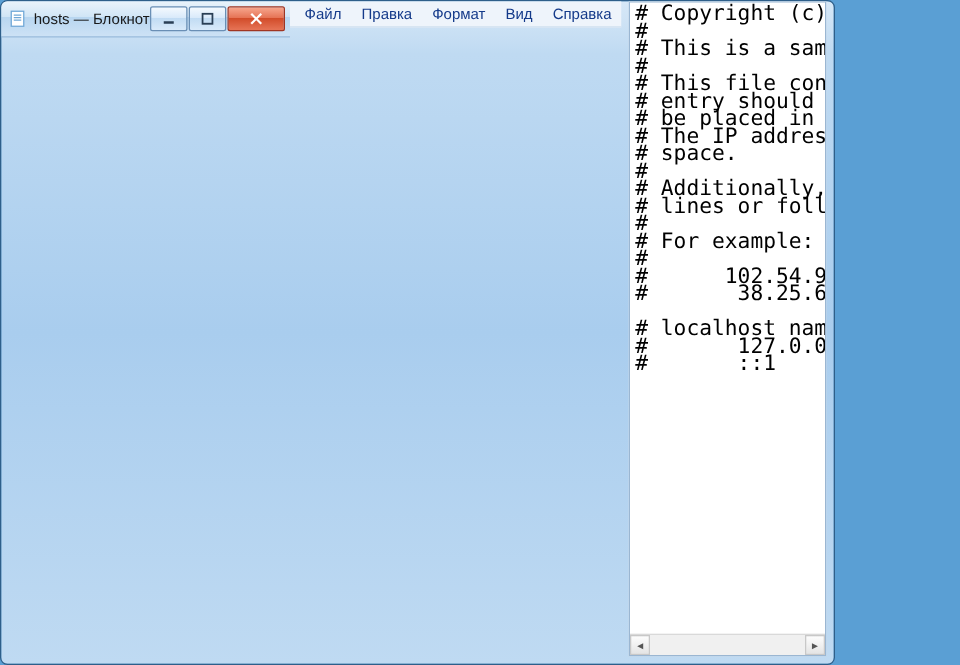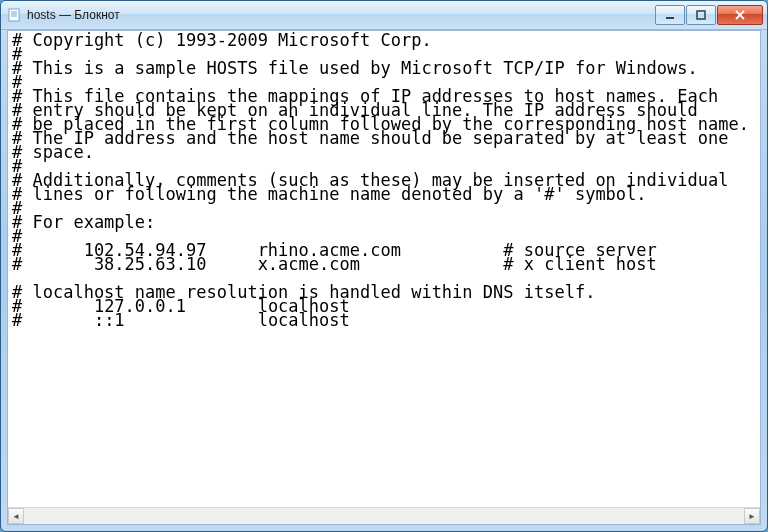--- a/index.html
+++ b/index.html
@@ -5,28 +5,28 @@
   html, body {
     margin: 0;
     padding: 0;
     width: 768px;
     height: 532px;
     font-family: "Segoe UI", Tahoma, sans-serif;
     background: #5a9fd4;
     overflow: hidden;
   }
   .window {
-    width: 768px;
+    width: 668px;
     height: 532px;
     box-sizing: border-box;
     border: 1px solid #2e5f8a;
     border-radius: 6px;
     background: linear-gradient(to bottom, #d7e8f7 0%, #bfdaf2 8%, #a9cdee 50%, #bfdaf2 100%);
     display: flex;
-    flex-direction: column;
+    flex-direction: row;
     overflow: hidden;
   }
   .titlebar {
     height: 28px;
     display: flex;
     align-items: center;
     padding: 0 4px 0 6px;
     background: linear-gradient(to bottom, #eaf3fb 0%, #d0e5f6 45%, #b8d6f0 46%, #cde2f5 100%);
     border-bottom: 1px solid #9abcdc;
   }
@@ -151,20 +151,27 @@
       </div>
       <div class="win-btn close">
         <svg width="12" height="10" viewBox="0 0 12 10">
           <line x1="2" y1="1" x2="10" y2="9" stroke="#ffffff" stroke-width="1.8"></line>
           <line x1="10" y1="1" x2="2" y2="9" stroke="#ffffff" stroke-width="1.8"></line>
         </svg>
       </div>
     </div>
   </div>
 
+  <div class="menubar">
+    <span class="menu-item">Файл</span>
+    <span class="menu-item">Правка</span>
+    <span class="menu-item">Формат</span>
+    <span class="menu-item">Вид</span>
+    <span class="menu-item">Справка</span>
+  </div>
 
   <div class="client-wrap">
     <div class="text-area"># Copyright (c) 1993-2009 Microsoft Corp.
 #
 # This is a sample HOSTS file used by Microsoft TCP/IP for Windows.
 #
 # This file contains the mappings of IP addresses to host names. Each
 # entry should be kept on an individual line. The IP address should
 # be placed in the first column followed by the corresponding host name.
 # The IP address and the host name should be separated by at least one

